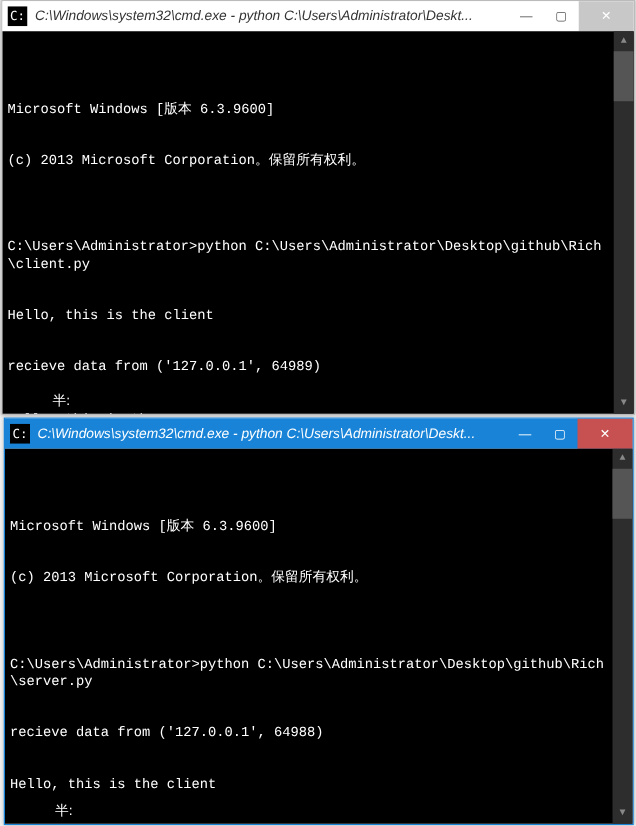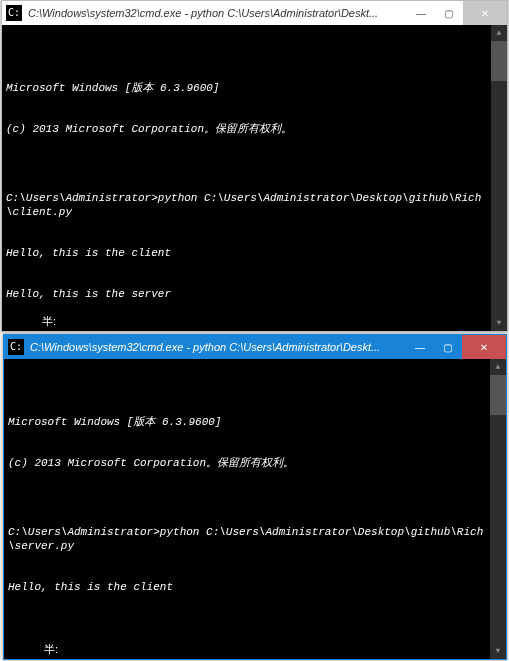--- a/index.html
+++ b/index.html
@@ -104,21 +104,21 @@
       width: 100%;
       height: 16px;
       display: flex;
       align-items: center;
       justify-content: center;
       color: #888;
       font-size: 8px;
     }
     .scrollbar-arrow.up { top: 0; }
     .scrollbar-arrow.down { bottom: 0; }
-    .terminal-content { padding-right: 16px; font-style: italic; }
+    .terminal-content { padding-right: 16px; }
     .ime-status {
       position: absolute;
       bottom: 2px;
       left: 40px;
       color: #fff;
       font-size: 11px;
       font-family: "SimSun", sans-serif;
     }
   </style>
 </head>
@@ -137,20 +137,21 @@
       <div class="titlebar-btn btn-close">✕</div>
     </div>
   </div>
   <div class="terminal">
     <div class="terminal-content">
       <div>Microsoft Windows [版本 6.3.9600]</div>
       <div>(c) 2013 Microsoft Corporation。保留所有权利。</div>
       <div></div>
       <div>C:\Users\Administrator&gt;python C:\Users\Administrator\Desktop\github\Rich\client.py</div>
       <div>Hello, this is the client</div>
+      <div>recieve data from ('127.0.0.1', 64989)</div>
       <div>Hello, this is the server</div>
     </div>
     <div class="ime-status">半:</div>
     <div class="scrollbar">
       <div class="scrollbar-arrow up">▲</div>
       <div class="scrollbar-thumb"></div>
       <div class="scrollbar-arrow down">▼</div>
     </div>
   </div>
 </div>
@@ -167,20 +168,21 @@
       <div class="titlebar-btn">▢</div>
       <div class="titlebar-btn btn-close">✕</div>
     </div>
   </div>
   <div class="terminal">
     <div class="terminal-content">
       <div>Microsoft Windows [版本 6.3.9600]</div>
       <div>(c) 2013 Microsoft Corporation。保留所有权利。</div>
       <div></div>
       <div>C:\Users\Administrator&gt;python C:\Users\Administrator\Desktop\github\Rich\server.py</div>
+      <div>recieve data from ('127.0.0.1', 64988)</div>
       <div>Hello, this is the client</div>
       
       
     </div>
     <div class="ime-status">半:</div>
     <div class="scrollbar">
       <div class="scrollbar-arrow up">▲</div>
       <div class="scrollbar-thumb"></div>
       <div class="scrollbar-arrow down">▼</div>
     </div>

